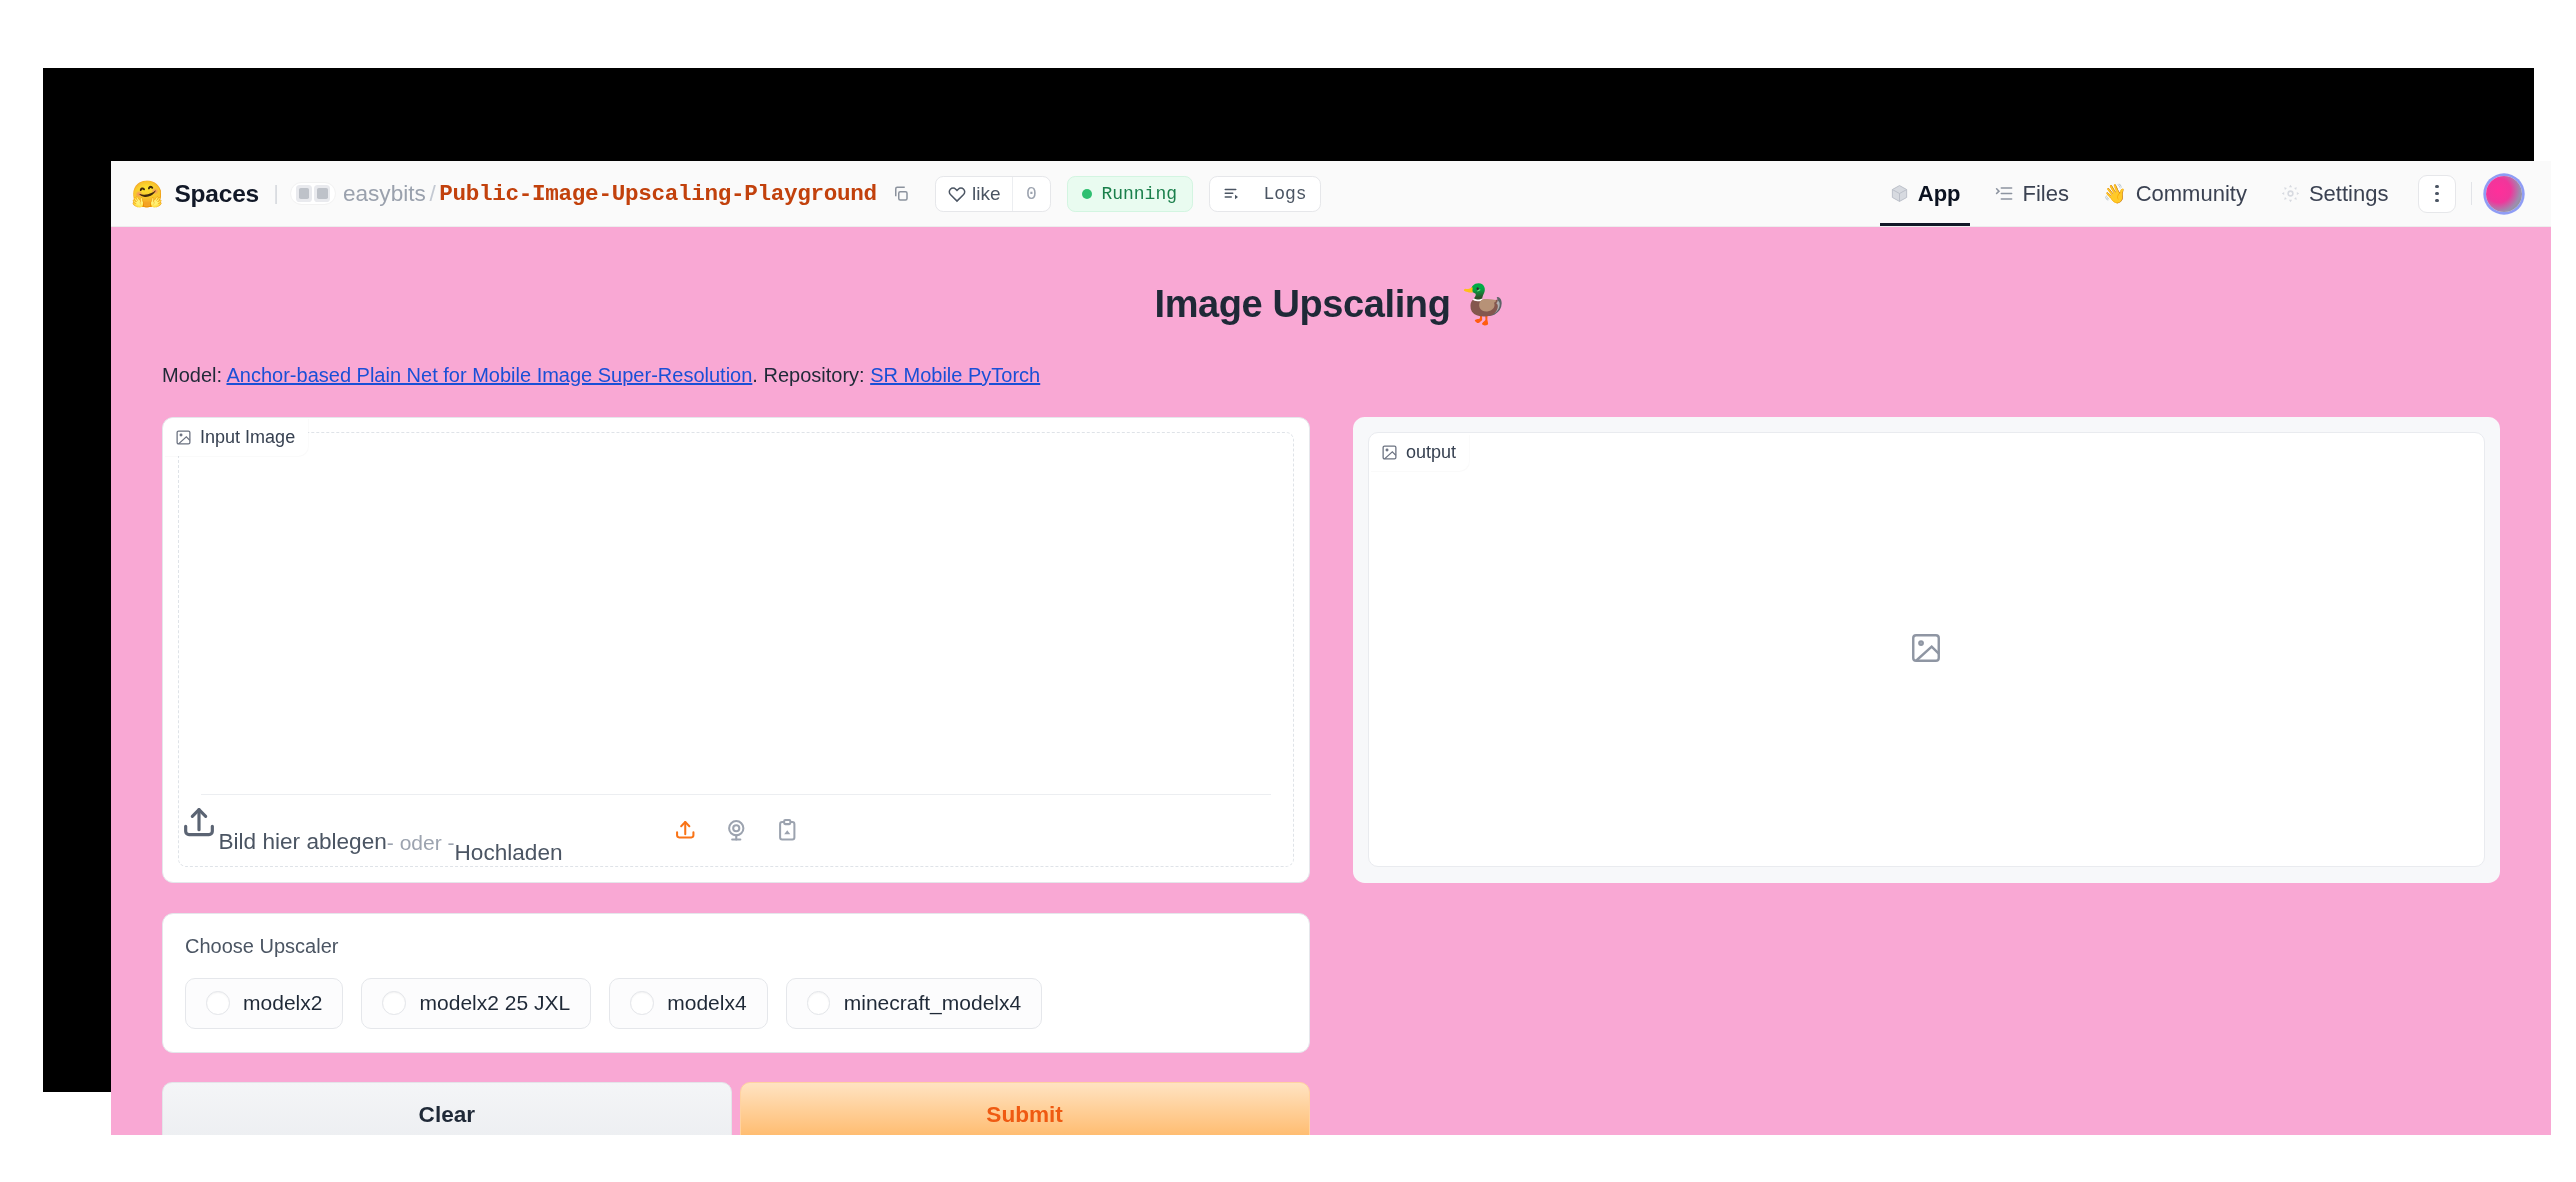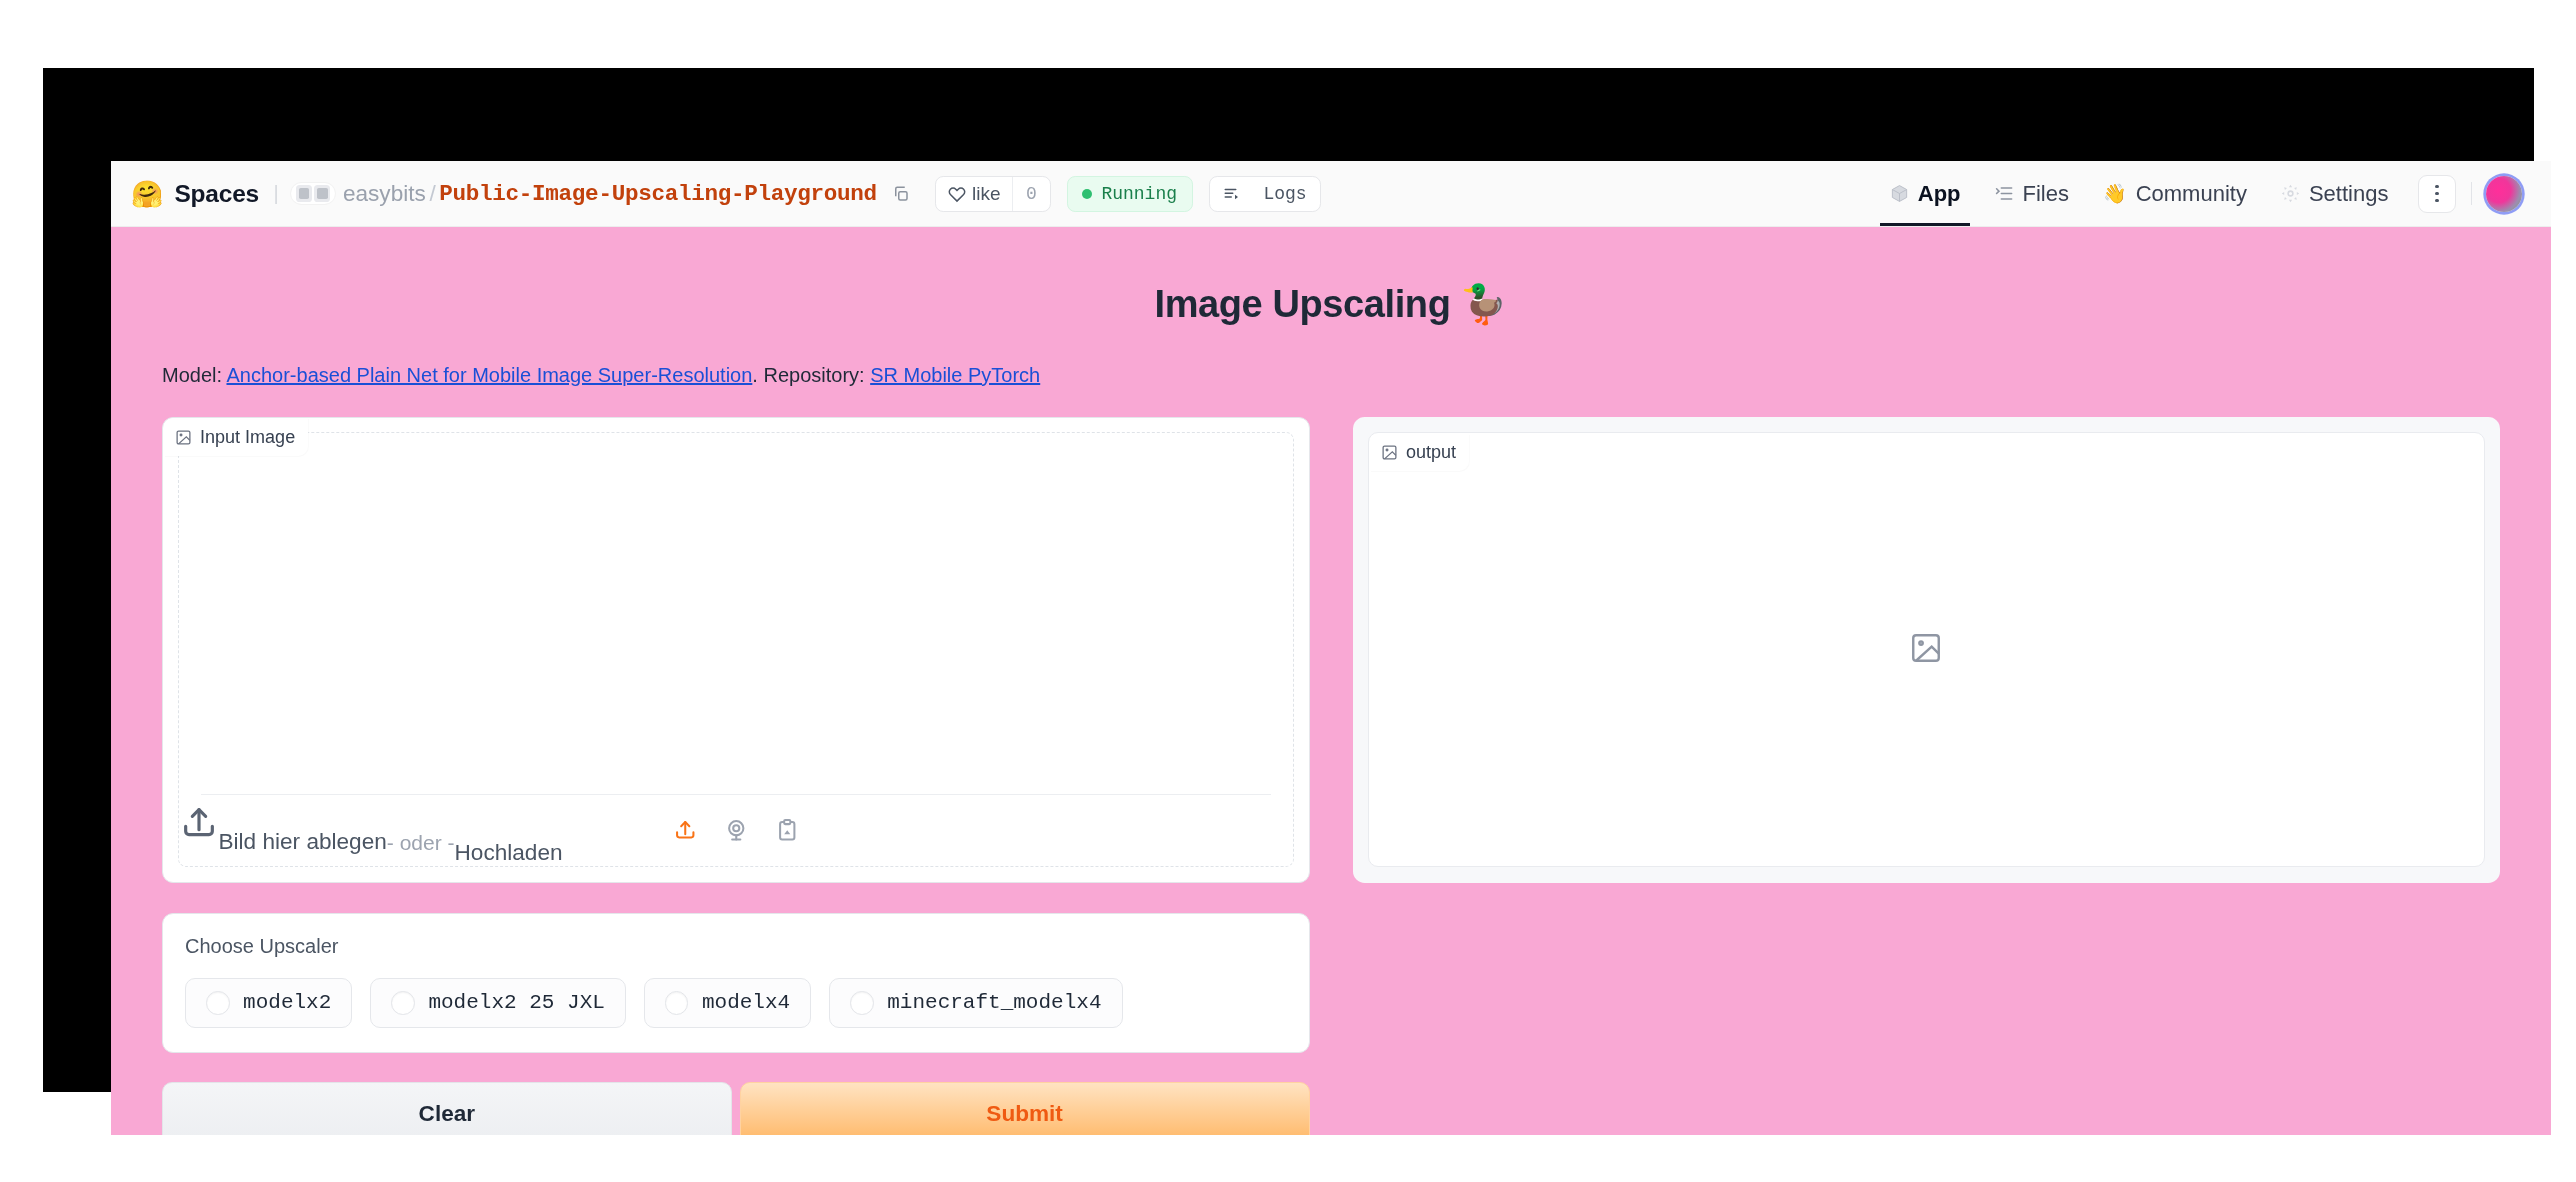--- a/index.html
+++ b/index.html
@@ -277,21 +277,20 @@
   .radio-row { display: flex; gap: 18px; flex-wrap: wrap; }
   .radio-opt {
     display: inline-flex; align-items: center; gap: 13.6px;
     border: 0.9px solid #e5e7eb;
     border-radius: 10px;
     background: #fcfcfd;
     padding: 12.7px 20px;
     font-size: 21px;
     color: #1f2937;
     cursor: pointer;
-    font-family: Liberation Mono, monospace;
   }
   .radio-dot {
     width: 23.5px; height: 23.5px; border-radius: 50%;
     background: #ffffff;
     border: 1.8px solid #e3e5e9;
     box-shadow: inset 0 0.9px 1.8px rgba(0,0,0,0.05);
     flex: none;
   }
 
   

